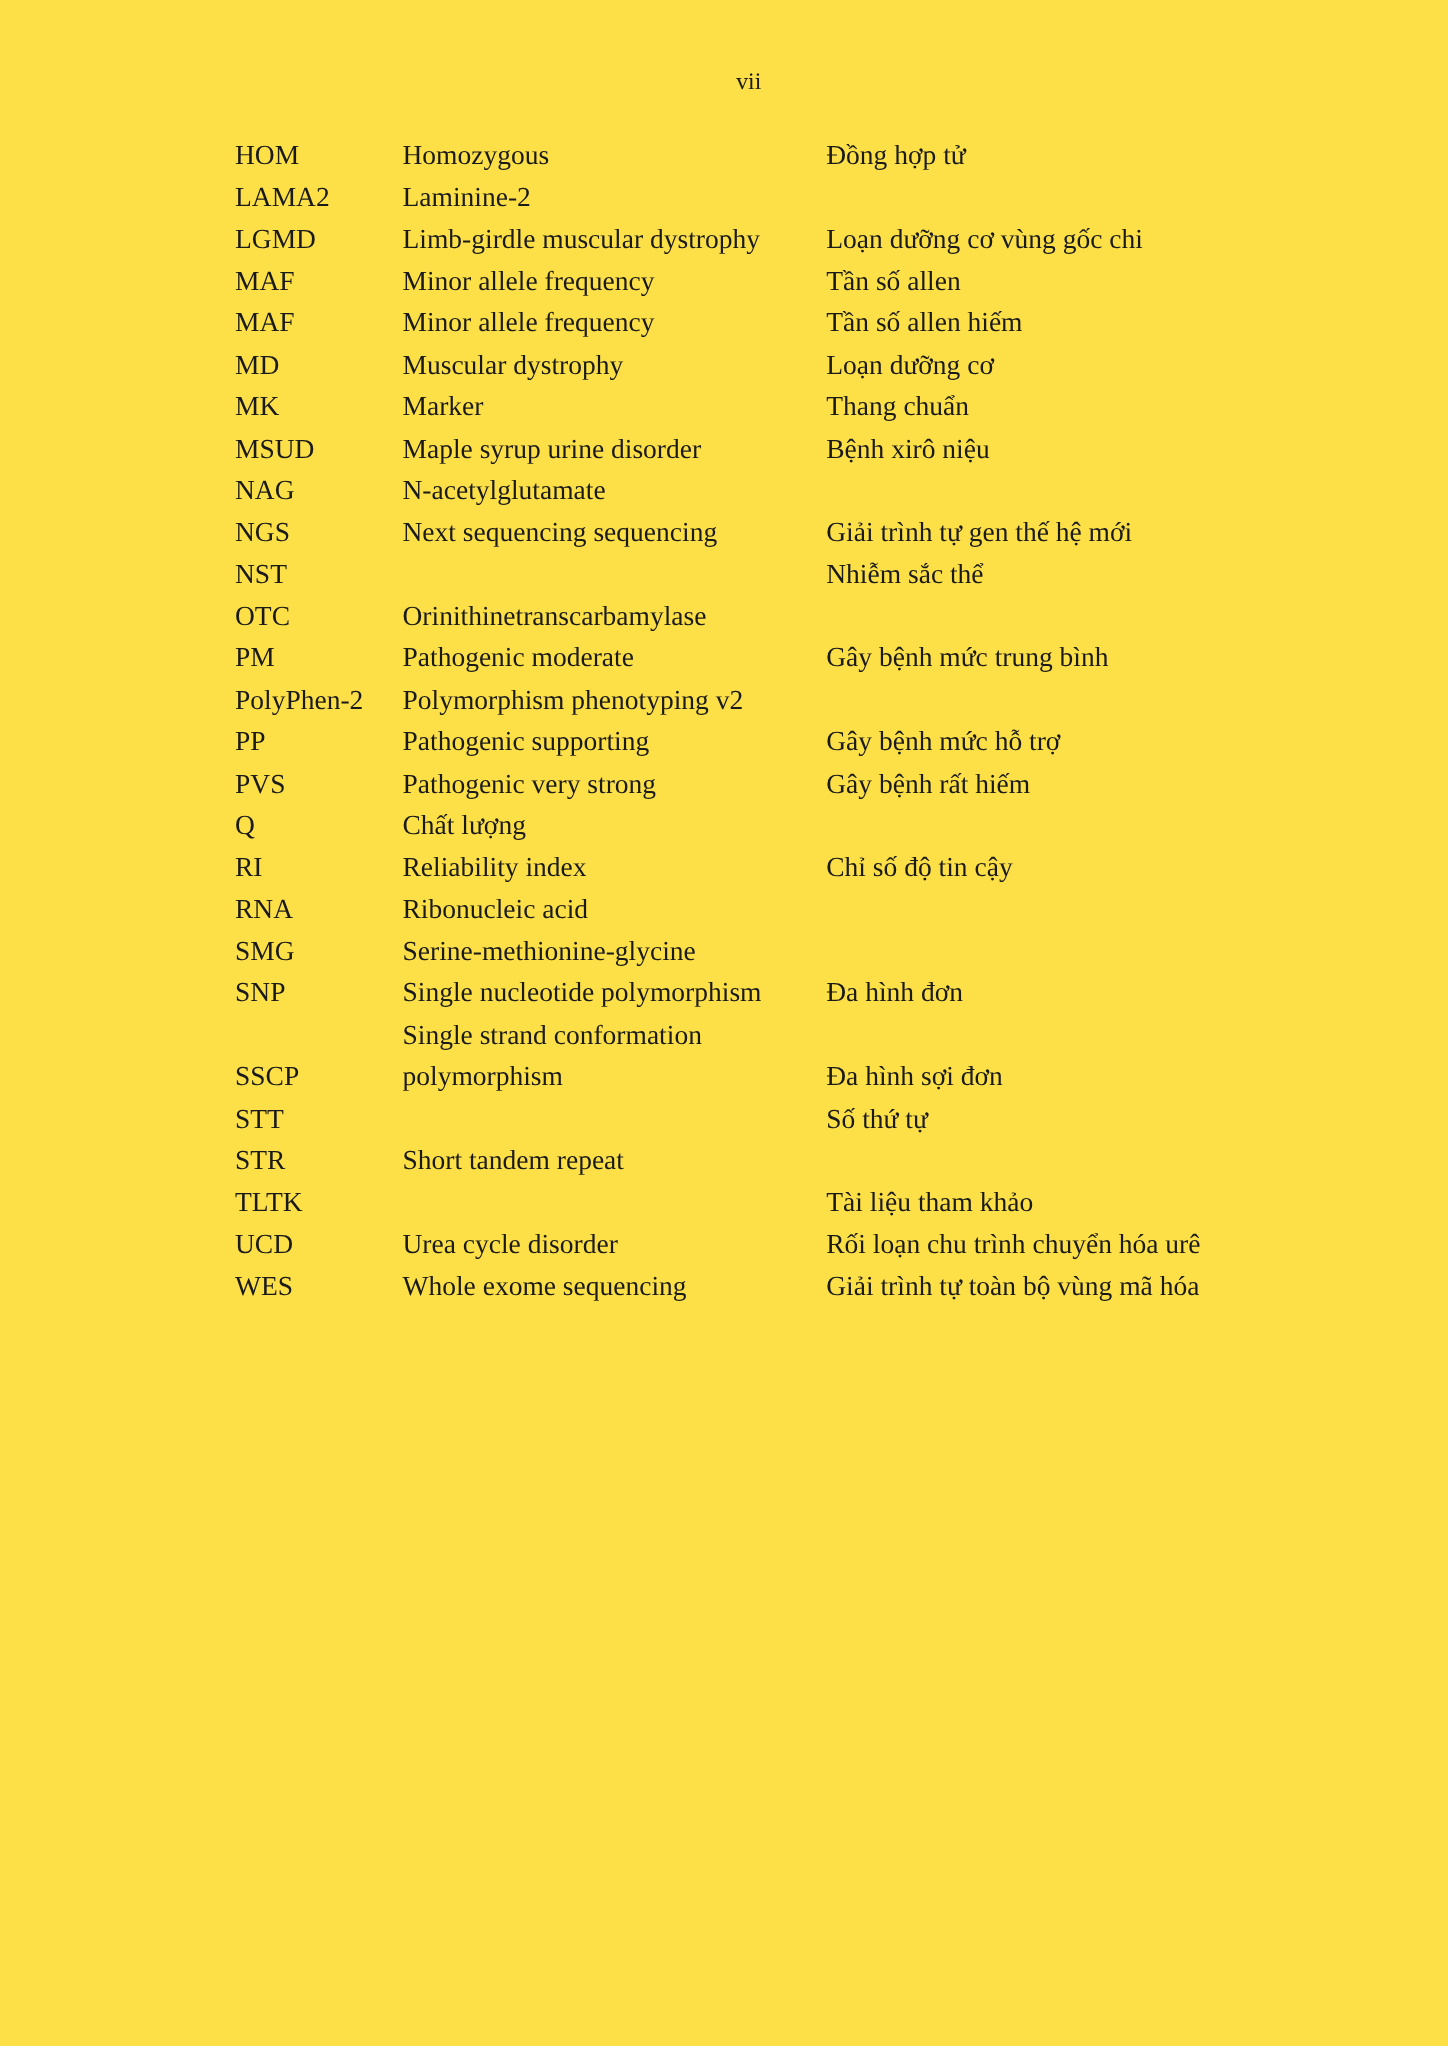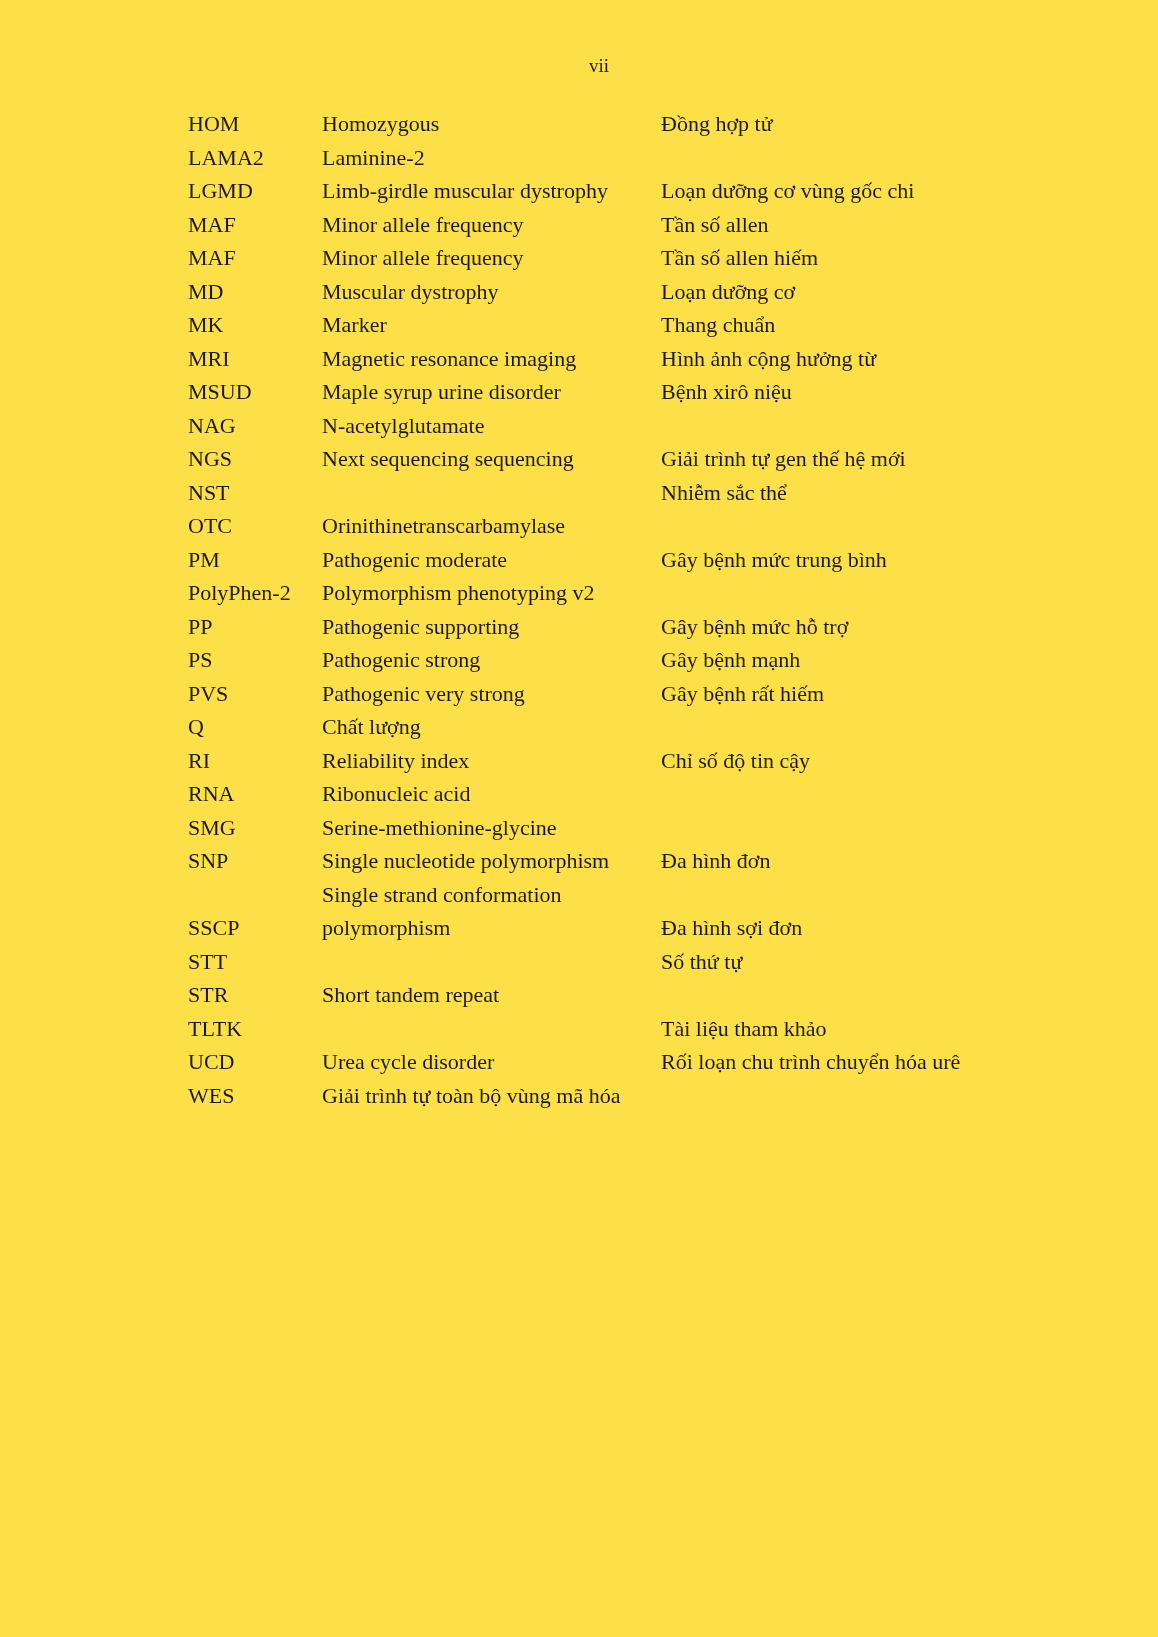--- a/index.html
+++ b/index.html
@@ -83,25 +83,20 @@
     <div class="cell cell-en">Muscular dystrophy</div>
     <div class="cell cell-vn">Loạn dưỡng cơ</div>
   </div>
 
   <div class="row">
     <div class="cell cell-abbr">MK</div>
     <div class="cell cell-en">Marker</div>
     <div class="cell cell-vn">Thang chuẩn</div>
   </div>
 
-  <div class="row">
-    <div class="cell cell-abbr">MRI</div>
-    <div class="cell cell-en">Magnetic resonance imaging</div>
-    <div class="cell cell-vn">Hình ảnh cộng hưởng từ</div>
-  </div>
 
   <div class="row">
     <div class="cell cell-abbr">MSUD</div>
     <div class="cell cell-en">Maple syrup urine disorder</div>
     <div class="cell cell-vn">Bệnh xirô niệu</div>
   </div>
 
   <div class="row">
     <div class="cell cell-abbr">NAG</div>
     <div class="cell cell-en">N-acetylglutamate</div>
@@ -137,25 +132,20 @@
     <div class="cell cell-en">Polymorphism phenotyping v2</div>
     <div class="cell cell-vn"></div>
   </div>
 
   <div class="row">
     <div class="cell cell-abbr">PP</div>
     <div class="cell cell-en">Pathogenic supporting</div>
     <div class="cell cell-vn">Gây bệnh mức hỗ trợ</div>
   </div>
 
-  <div class="row">
-    <div class="cell cell-abbr">PS</div>
-    <div class="cell cell-en">Pathogenic strong</div>
-    <div class="cell cell-vn">Gây bệnh mạnh</div>
-  </div>
 
   <div class="row">
     <div class="cell cell-abbr">PVS</div>
     <div class="cell cell-en">Pathogenic very strong</div>
     <div class="cell cell-vn">Gây bệnh rất hiếm</div>
   </div>
 
   <div class="row">
     <div class="cell cell-abbr">Q</div>
     <div class="cell cell-vn">Chất lượng</div>
@@ -211,16 +201,17 @@
   </div>
 
   <div class="row">
     <div class="cell cell-abbr">UCD</div>
     <div class="cell cell-en">Urea cycle disorder</div>
     <div class="cell cell-vn">Rối loạn chu trình chuyển hóa urê</div>
   </div>
 
   <div class="row">
     <div class="cell cell-abbr">WES</div>
+    <div class="cell cell-en">Whole exome sequencing</div>
     <div class="cell cell-vn">Giải trình tự toàn bộ vùng mã hóa</div>
   </div>
 </div>
 </div>
 
 </body></html>

